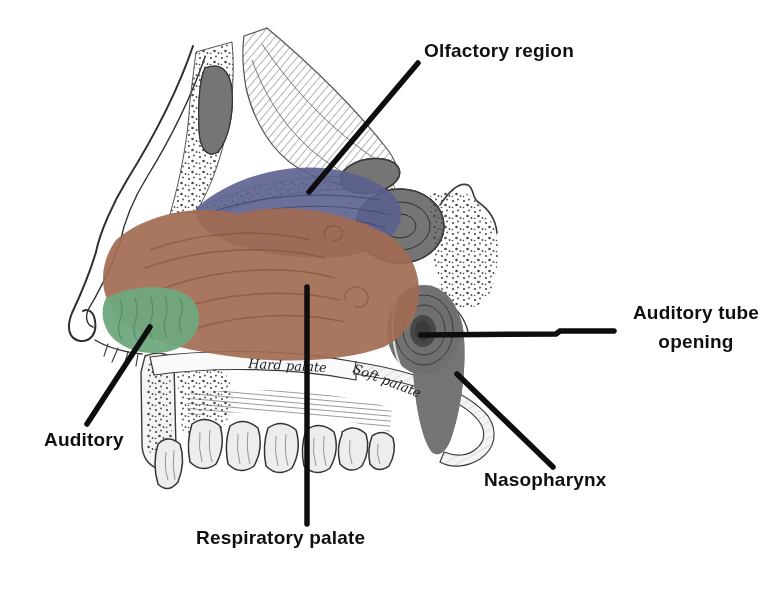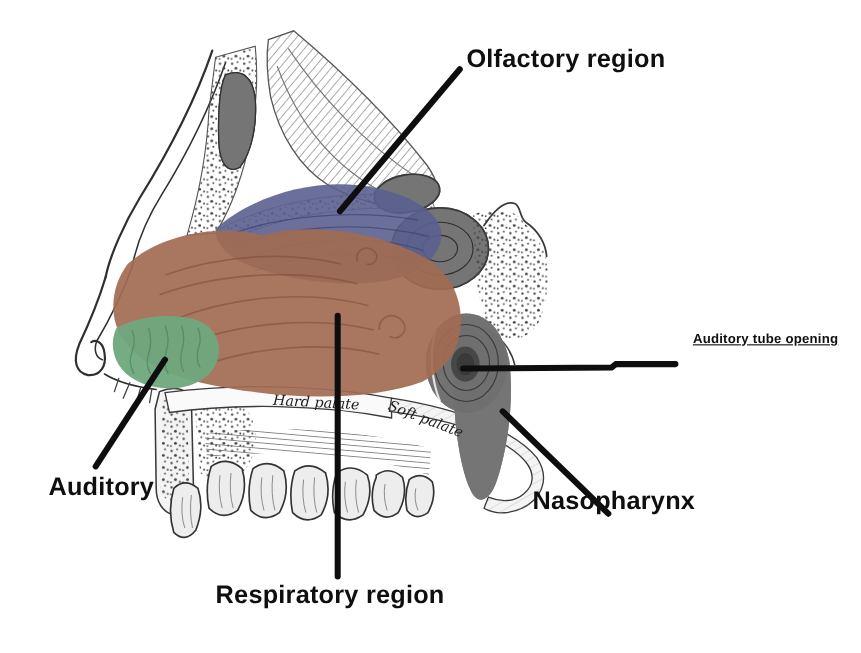--- a/index.html
+++ b/index.html
@@ -7,28 +7,28 @@
     position:relative;
     width:783px;height:594px;
     background:#ffffff;
     overflow:hidden;
     font-family:"Liberation Sans",sans-serif;
   }
   .stage svg{position:absolute;left:0;top:0;}
   .lbl{
     position:absolute;
     font-weight:bold;
-    font-size:23px;
+    font-size:19px;
     color:#0f0f0f;
     white-space:nowrap;
     letter-spacing:0.2px;
   }
   .lbl-olfactory{left:424px;top:40px;}
-  .lbl-auditory{left:610px;top:299px;width:172px;white-space:normal;text-align:center;line-height:1.5;font-size:12px;text-decoration:underline;}
-  .lbl-nasopharynx{left:484px;top:442px;}
+  .lbl-auditory{left:610px;top:299px;width:172px;white-space:normal;text-align:center;line-height:1.5;font-size:19px;}
+  .lbl-nasopharynx{left:484px;top:469px;}
   .lbl-vestibule{left:44px;top:429px;}
   .lbl-respiratory{left:196px;top:527px;}
   .caption-italic{font-family:"DejaVu Serif",serif;font-style:italic;font-size:13px;fill:#1d1d1d;}
 </style>
 </head>
 <body>
 
 <div class="stage">
 
   <svg width="783" height="594" viewBox="0 0 783 594">
@@ -195,14 +195,14 @@
       <path d="M307,287 L307,524"></path>
       <path d="M457,374 L553,467"></path>
       <path d="M421,335 L556,334 L560,331 L614,331"></path>
     </g>
   </svg>
 
   <div class="lbl lbl-olfactory">Olfactory region</div>
   <div class="lbl lbl-auditory">Auditory tube opening</div>
   <div class="lbl lbl-nasopharynx">Nasopharynx</div>
   <div class="lbl lbl-vestibule">Auditory</div>
-  <div class="lbl lbl-respiratory">Respiratory region</div>
+  <div class="lbl lbl-respiratory">Respiratory palate</div>
 </div>
 
 </body></html>

